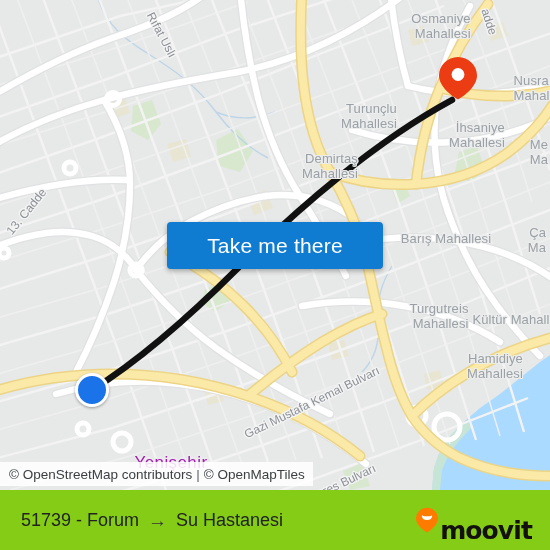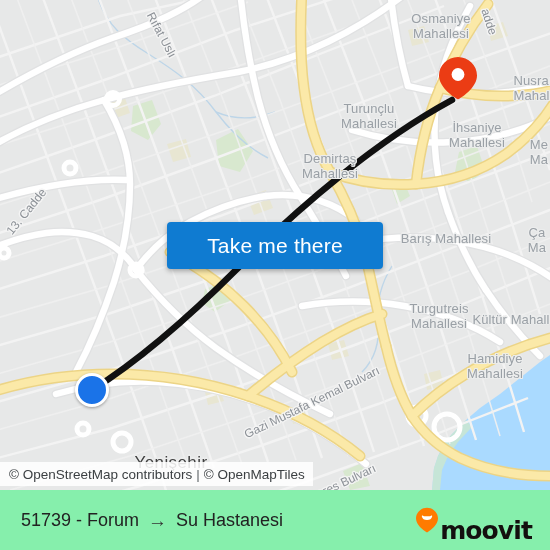--- a/index.html
+++ b/index.html
@@ -36,33 +36,33 @@
     top: 0;
     display: block;
   }
 
   .map-label {
     position: absolute;
     color: #9aa0a6;
     font-family: "Liberation Sans", sans-serif;
     font-size: 13px;
     line-height: 15px;
-    text-align: center;
+    text-align: right;
     white-space: pre;
     letter-spacing: .1px;
     pointer-events: none;
     text-shadow:
       1.2px 0 #eceded, -1.2px 0 #eceded,
       0 1.2px #eceded, 0 -1.2px #eceded,
       .9px .9px #eceded, -.9px .9px #eceded,
       .9px -.9px #eceded, -.9px -.9px #eceded;
   }
   .map-label.big {
     font-size: 17px;
-    color: #404040;
+    color: #a21caf;
     letter-spacing: .4px;
   }
   .road-label {
     position: absolute;
     color: #8b9096;
     font-family: "Liberation Sans", sans-serif;
     font-size: 12px;
     white-space: pre;
     transform-origin: 0 50%;
     pointer-events: none;
@@ -130,21 +130,21 @@
   }
   #attribution .attr-sep { margin: 0 4px; color: #5f6368; }
 
   
   #footer {
     position: absolute;
     left: 0;
     top: 490px;
     width: 550px;
     height: 60px;
-    background: #86efac;
+    background: #84cc16;
     display: flex;
     align-items: center;
   }
   #route-summary {
     display: flex;
     align-items: center;
     margin-left: 21px;
     color: #222222;
     font-size: 18px;
     white-space: pre;

